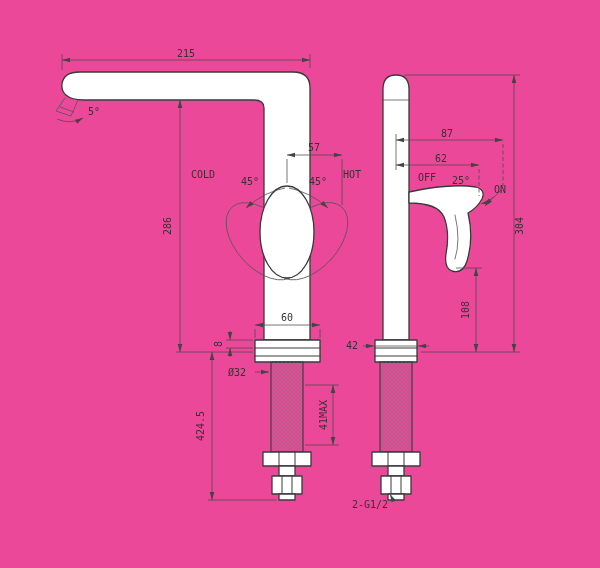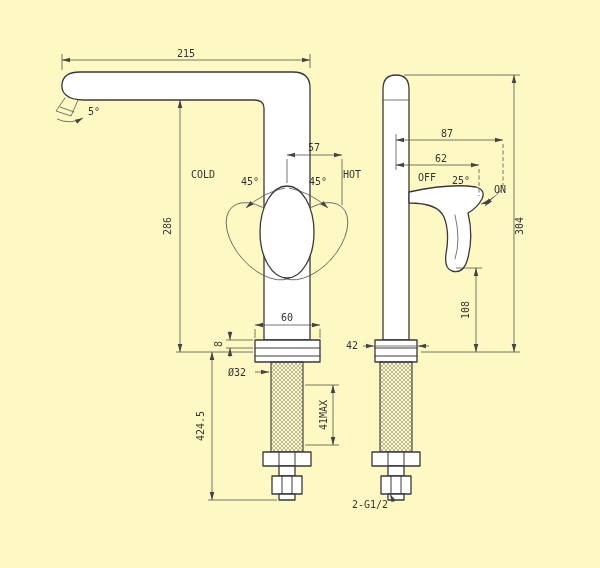--- a/index.html
+++ b/index.html
@@ -1,16 +1,16 @@
 <!DOCTYPE html>
 <html><head>
 <meta charset="utf-8">
 <style>
   html,body{margin:0;padding:0;background:#ffffff;}
-  .stage{position:relative;width:600px;height:568px;background:#fef9c3;overflow:hidden;}
+  .stage{position:relative;width:600px;height:568px;background:#ec4899;overflow:hidden;}
   svg text{font-family:"DejaVu Sans Mono","Liberation Mono",monospace;font-size:10px;fill:#333;}
   .o{fill:#ffffff;stroke:#3a3a3a;stroke-width:1.3;stroke-linejoin:round;stroke-linecap:round;}
   .ol{fill:none;stroke:#3a3a3a;stroke-width:1;stroke-linecap:round;}
   .thin{fill:none;stroke:#555;stroke-width:0.8;stroke-linecap:round;}
   .shank{fill:url(#knurl);stroke:#3a3a3a;stroke-width:1.1;}
   .d{fill:none;stroke:#4a4a4a;stroke-width:0.75;}
   .dash{stroke-dasharray:4 2.5;}
 </style>
 </head>
 <body>

